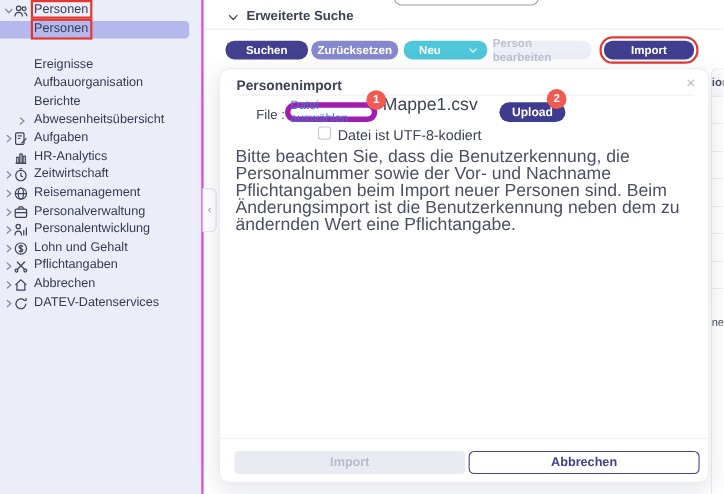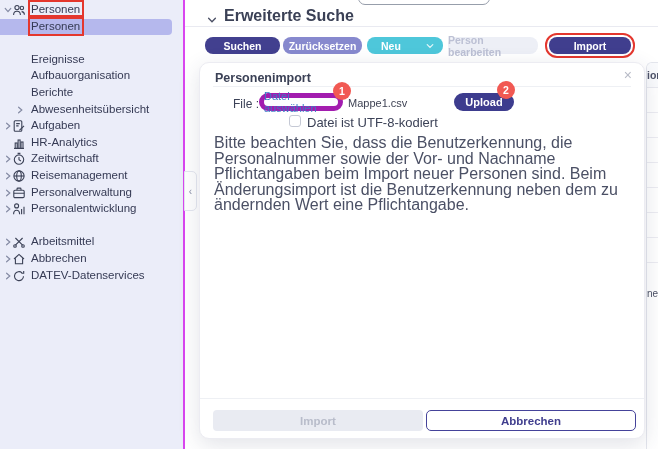--- a/index.html
+++ b/index.html
@@ -21,21 +21,21 @@
   .ann2 { left:28px; top:17px; width:56px; height:19px; }
   .collapse-tab { position:absolute; left:184px; top:171px; width:13px; height:40px; background:#fff;
                   border:1px solid #e5e7f0; border-radius:0 5px 5px 0; display:flex; align-items:center;
                   justify-content:center; color:#8b91a9; font-size:10px; z-index:3; cursor:pointer; }
 
   
   .main { position:absolute; left:185px; top:0; width:473px; height:449px; }
   .partial-input { position:absolute; left:173px; top:-10px; width:132px; height:15px;
                    border:1.5px solid #979eab; border-radius:7px; background:#fff; }
   .adv-search { position:absolute; left:22px; top:7px; display:flex; align-items:flex-end; gap:7px;
-                font-size:16px; font-weight:600; color:#3b4156; cursor:pointer; }
+                font-size:12px; font-weight:600; color:#3b4156; cursor:pointer; }
   .top-divider { position:absolute; left:0; top:26px; width:473px; height:1px; background:#e9eaf1; }
   .tbtn { position:absolute; top:37px; height:17px; border-radius:8px; display:flex; align-items:center;
           justify-content:center; font-size:10.5px; font-weight:bold; color:#fff; cursor:pointer; }
   .tbtn-suchen  { left:20px;  width:75px; background:#42408f; }
   .tbtn-reset   { left:98px;  width:79px; background:#8789ce; }
   .tbtn-neu     { left:182px; width:76px; background:#4ec7da; justify-content:flex-start; padding-left:14px; }
   .tbtn-neu .dd { position:absolute; right:9px; top:5px; opacity:.85; }
   .tbtn-edit    { left:263px; width:90px; background:#edeff6; color:#bcc0d4; }
   .tbtn-import  { left:364px; width:82px; background:#403e8e; outline:2px solid #e4372e; outline-offset:2px; }
 
@@ -51,21 +51,21 @@
   
   .modal { position:absolute; left:199px; top:62px; width:446px; height:377px; background:#fff;
            border:1px solid #ececf2; border-radius:10px; box-shadow:0 6px 22px rgba(50,55,95,.14); z-index:4; }
   .m-title { position:absolute; left:15px; top:8px; font-size:12.5px; font-weight:600; color:#3b4156; }
   .m-close { position:absolute; right:12px; top:4px; font-size:14px; color:#b7bac6; cursor:pointer; }
   .m-hdiv  { position:absolute; left:13px; right:13px; top:23px; height:1px; background:#eef0f4; }
   .m-file-label { position:absolute; left:33px; top:34px; font-size:12px; color:#3c4257; }
   .m-choose { position:absolute; left:59px; top:30px; width:84px; height:18px; border:5px solid #a21caf;
               border-radius:9px; background:#fcfdff; color:#3d79c6; font-size:11px; display:flex;
               align-items:center; justify-content:center; cursor:pointer; }
-  .m-filename { position:absolute; left:148px; top:34px; font-size:11px; color:#3f4354; }
+  .m-filename { position:absolute; left:148px; top:24px; font-size:16px; color:#3f4354; }
   .m-upload { position:absolute; left:254px; top:30px; width:60px; height:18px; background:#3d3c8e;
               border-radius:9px; color:#fff; font-size:11px; font-weight:bold; display:flex;
               align-items:center; justify-content:center; cursor:pointer; }
   .badge { position:absolute; width:18px; height:18px; border-radius:50%; background:#f15953; color:#fff;
            font-size:10.5px; font-weight:bold; display:flex; align-items:center; justify-content:center; z-index:6; }
   .badge1 { left:133px; top:19px; } .badge2 { left:297px; top:18px; }
   .m-checkbox { position:absolute; left:89px; top:52px; width:12px; height:12px; border:1.5px solid #c5c9d5;
                 border-radius:3px; background:#fff; cursor:pointer; }
   .m-checklabel { position:absolute; left:107px; top:52px; font-size:13px; color:#3c4257; }
   .m-note { position:absolute; left:14px; top:72px; width:421px; font-size:16px; line-height:15.5px; color:#4b5065; }
@@ -208,35 +208,50 @@
       <span class="sicon">
         <svg width="14" height="14" viewBox="0 0 14 14" fill="none" stroke="#3b4156" stroke-width="1.1">
           <circle cx="4.6" cy="3.9" r="2"></circle>
             <path d="M1.6 12.2c0-2.6 1.4-4 3-4s3 1.4 3 4"></path>
             <path d="M9.6 7v5.2M12 4.8v7.4"></path>
           </svg>
         </span>
       <span class="slabel">Personalentwicklung</span>
     </div>
 
+    <div class="side-row" style="top:218px">
+      <span class="chev c0">
+        <svg width="8" height="8" viewBox="0 0 8 8">
+            <path d="M2.6 1.2 L5.8 4 L2.6 6.8" fill="none" stroke="#858ba4" stroke-width="1.2" stroke-linecap="round"></path>
+          </svg>
+        </span>
+      <span class="sicon">
+        <svg width="14" height="14" viewBox="0 0 14 14" fill="none" stroke="#3b4156" stroke-width="1.1">
+          <circle cx="7" cy="7" r="5.1"></circle>
+            <path d="M8.7 5.3c-.4-.6-1-1-1.7-1-1 0-1.8.6-1.8 1.3 0 1.9 3.5 1 3.5 2.9 0 .7-.8 1.3-1.7 1.3-.8 0-1.4-.3-1.8-1"></path>
+            <path d="M7 3.4v7.2"></path>
+          </svg>
+        </span>
+      <span class="slabel">Lohn und Gehalt</span>
+    </div>
 
     <div class="side-row" style="top:234px">
       <span class="chev c0">
         <svg width="8" height="8" viewBox="0 0 8 8">
             <path d="M2.6 1.2 L5.8 4 L2.6 6.8" fill="none" stroke="#858ba4" stroke-width="1.2" stroke-linecap="round"></path>
           </svg>
         </span>
       <span class="sicon">
         <svg width="14" height="14" viewBox="0 0 14 14" fill="none" stroke="#3b4156" stroke-width="1.1">
           <path d="M3.4 3l7.2 7.2M10.6 3L3.4 10.2"></path>
             <circle cx="3" cy="11" r="1.3"></circle>
             <circle cx="11" cy="11" r="1.3"></circle>
           </svg>
         </span>
-      <span class="slabel">Arbeitsmittel</span>
+      <span class="slabel">Pflichtangaben</span>
     </div>
 
     <div class="side-row" style="top:251px">
       <span class="chev c0">
         <svg width="8" height="8" viewBox="0 0 8 8">
             <path d="M2.6 1.2 L5.8 4 L2.6 6.8" fill="none" stroke="#858ba4" stroke-width="1.2" stroke-linecap="round"></path>
           </svg>
         </span>
       <span class="sicon">
         <svg width="14" height="14" viewBox="0 0 14 14" fill="none" stroke="#3b4156" stroke-width="1.1">

